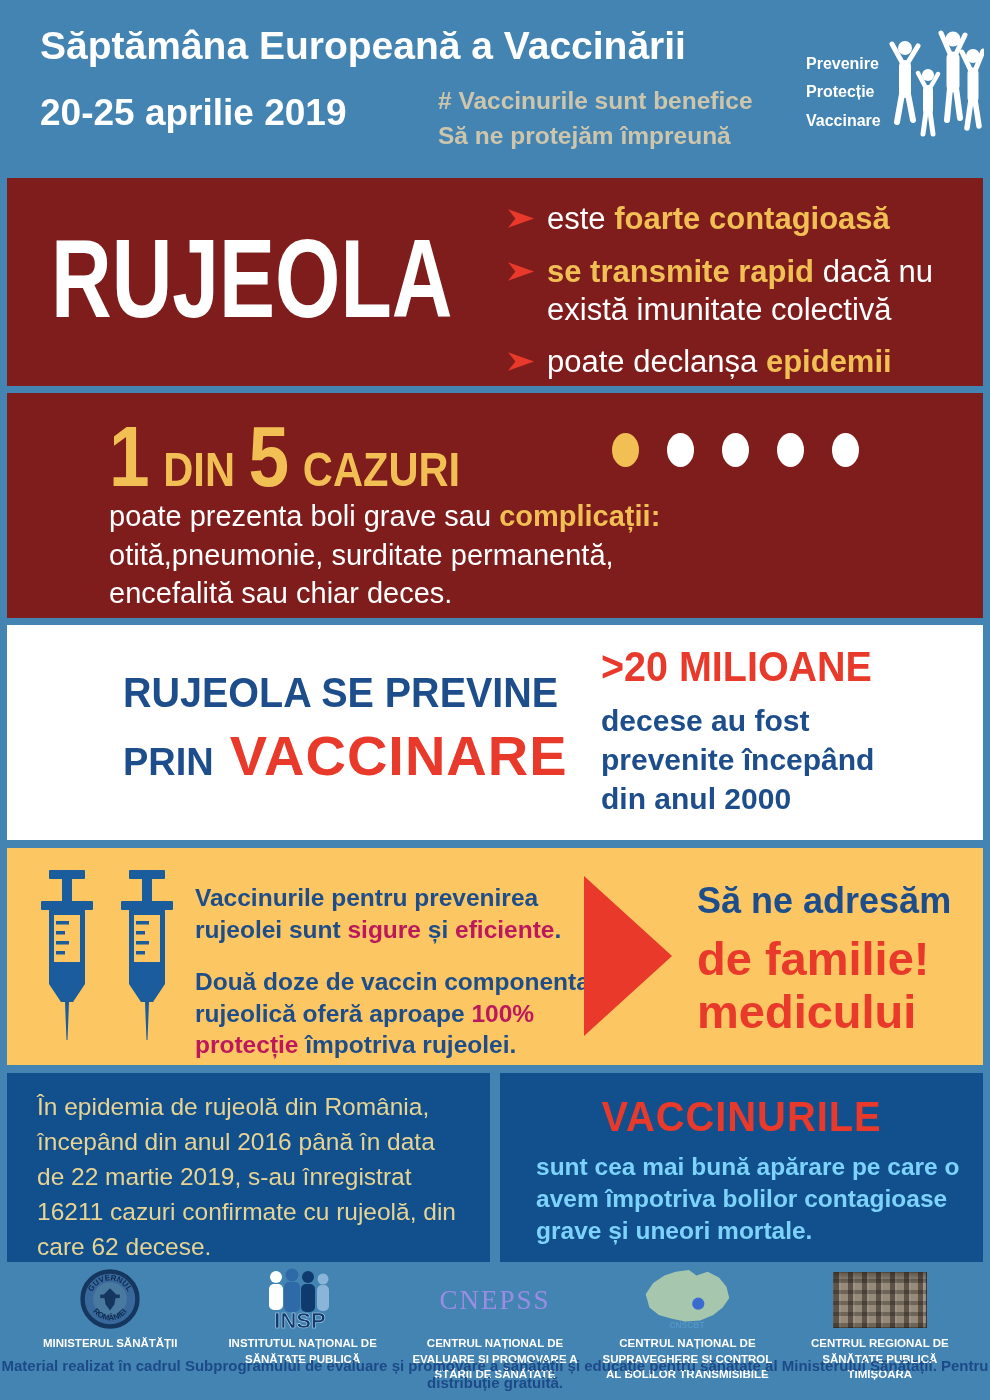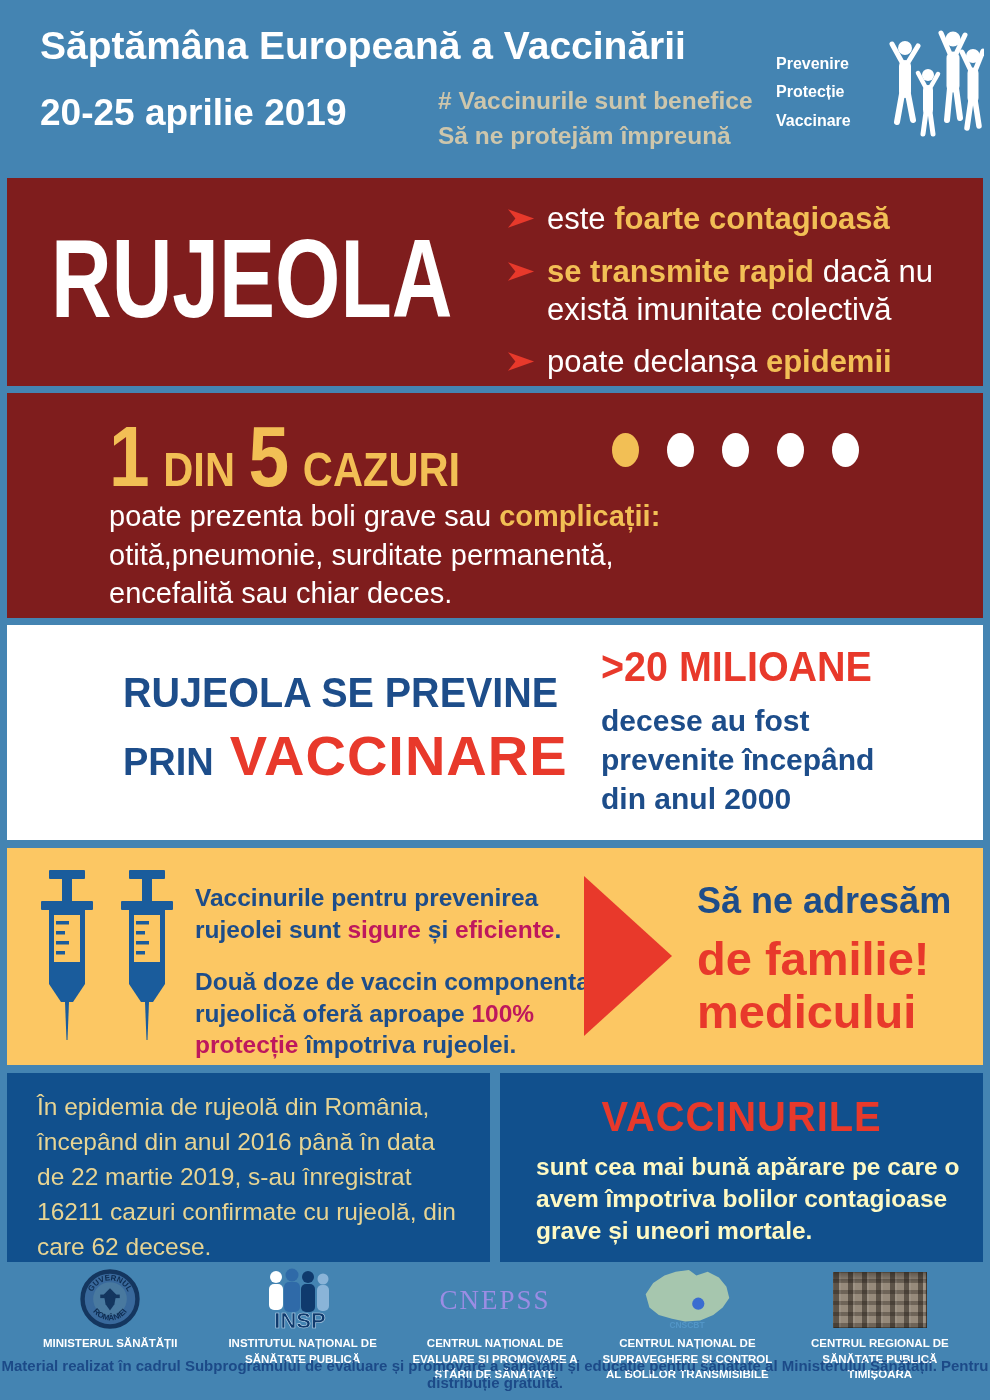--- a/index.html
+++ b/index.html
@@ -9,21 +9,21 @@
     font-family:"Liberation Sans","DejaVu Sans",sans-serif;
     overflow:hidden;
   }
   .poster{position:relative;width:990px;height:1400px;overflow:hidden;}
 
   
   .hdr{position:relative;height:172px;padding-left:32px;}
   .hdr-title{position:absolute;left:40px;top:24px;font-size:39px;font-weight:bold;color:#ffffff;white-space:nowrap;}
   .hdr-date{position:absolute;left:40px;top:92px;font-size:37px;font-weight:bold;color:#ffffff;white-space:nowrap;}
   .hdr-tags{position:absolute;left:438px;top:84px;font-size:24.5px;font-weight:bold;color:#cdc6ac;line-height:1.42;}
-  .hdr-logo-words{position:absolute;left:776px;top:50px;font-size:16px;font-weight:bold;color:#ffffff;line-height:1.78;}
+  .hdr-logo-words{position:absolute;left:806px;top:50px;font-size:16px;font-weight:bold;color:#ffffff;line-height:1.78;}
   .hdr-figures{position:absolute;left:888px;top:26px;width:96px;height:120px;}
 
   
   .box{margin-left:7px;margin-right:7px;background:#7f1d1d;position:relative;}
 
   
   .sec-ruj{margin-top:6px;height:208px;}
   .ruj-title{
     position:absolute;left:44px;top:50%;
     font-size:112px;font-weight:bold;color:#ffffff;white-space:nowrap;
@@ -65,21 +65,21 @@
   .cta-arrow{position:absolute;left:577px;top:28px;width:88px;height:160px;fill:#e8392b;}
   .cta-text{position:absolute;left:690px;top:32px;}
   .cta-l1{font-size:36px;font-weight:bold;color:#1d4d8a;margin-bottom:10px;}
   .cta-l2{font-size:47px;font-weight:bold;color:#e8392b;line-height:1.13;}
 
   
   .sec-boxes{margin:8px 7px 0;height:189px;display:flex;gap:10px;}
   .bbox{background:#11508d;flex:1;position:relative;overflow:hidden;}
   .bbox-left-text{margin:16px 28px 0 30px;font-size:24.5px;color:#e7d493;line-height:1.43;}
   .bbox-right-title{margin-top:20px;text-align:center;font-size:42px;font-weight:bold;color:#e8392b;letter-spacing:1px;transform:scaleX(.95);}
-  .bbox-right-body{margin:10px 22px 0 36px;font-size:24.5px;font-weight:bold;color:#fef9c3;line-height:1.3;}
+  .bbox-right-body{margin:10px 22px 0 36px;font-size:24.5px;font-weight:bold;color:#7dd3fc;line-height:1.3;}
 
   
   .footer{position:relative;height:138px;}
   .orgs{display:flex;padding:8px 14px 0;}
   .org{flex:1;display:flex;flex-direction:column;align-items:center;}
   .org-logo{height:60px;display:flex;align-items:flex-end;justify-content:center;}
   .org-name{margin-top:6px;font-size:11.5px;font-weight:bold;color:#ffffff;text-align:center;line-height:1.35;max-width:178px;}
   .cnepss{font-family:"Liberation Serif","DejaVu Serif",serif;font-size:27px;color:#9c8de4;letter-spacing:2px;padding-bottom:14px;}
   .building{width:92px;height:54px;margin-bottom:2px;
     background:

